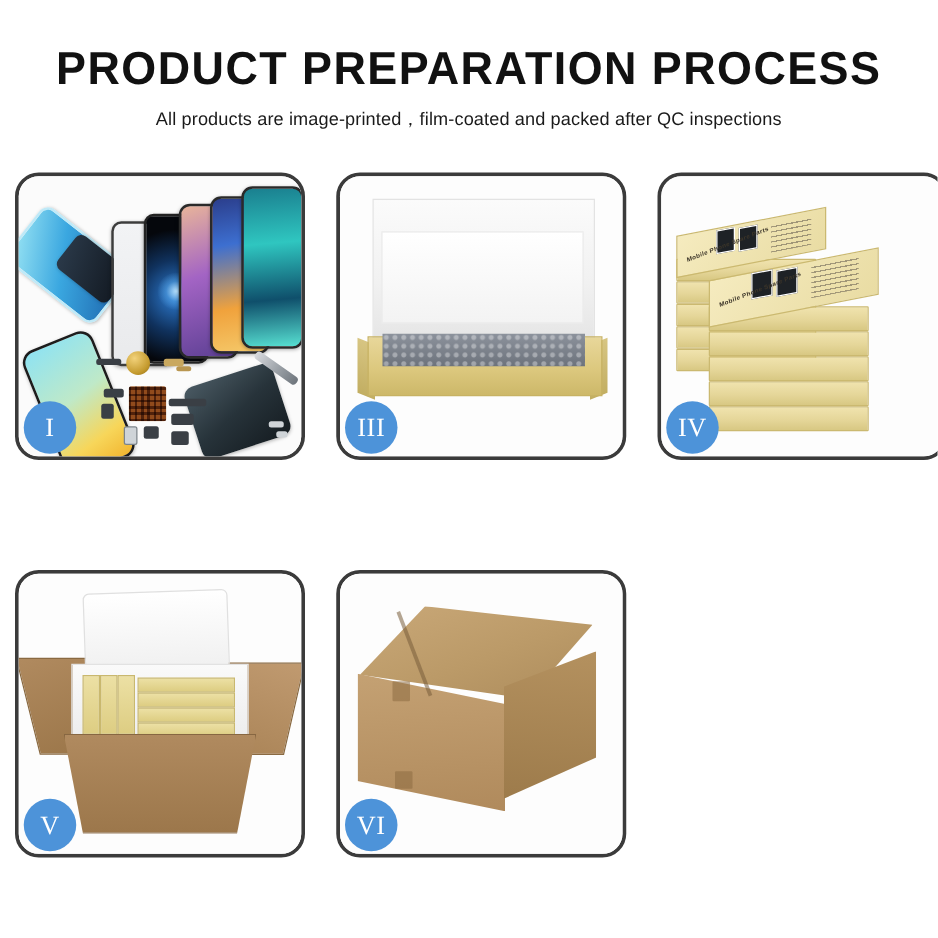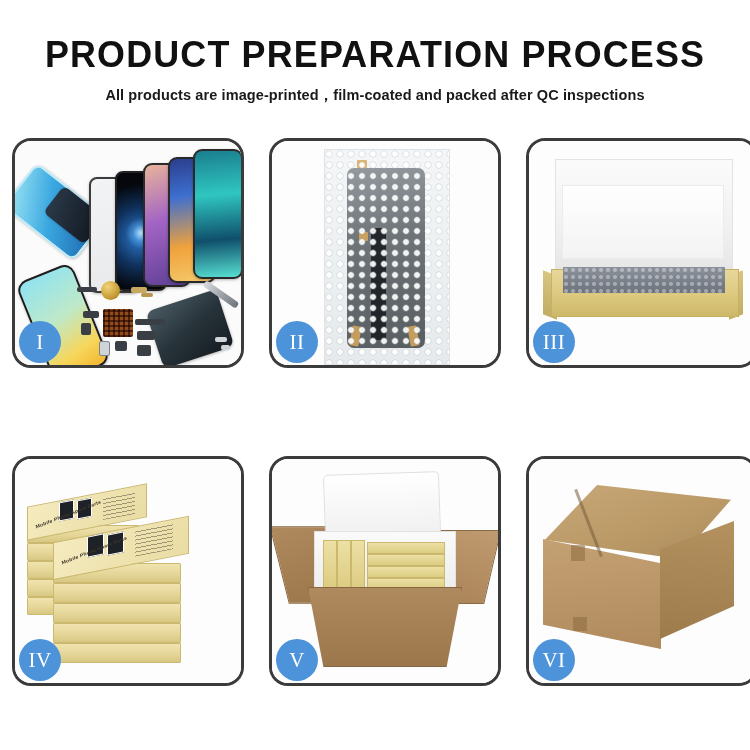--- a/index.html
+++ b/index.html
@@ -26,21 +26,21 @@
     font-weight: 700;
     letter-spacing: 1.2px;
     color: #111111;
     line-height: 1.05;
     margin: 0;
     transform: scaleX(0.97);
   }
   .page-subtitle {
     font-family: "Liberation Sans", sans-serif;
     font-size: 14.5px;
-    font-weight: 700;
+    font-weight: 400;
     color: #1a1a1a;
     margin: 11px 0 0 0;
     letter-spacing: 0.1px;
   }
 
   
   .grid {
     position: absolute;
     left: 12px;
     top: 138px;
@@ -405,34 +405,20 @@
         <div class="part" style="left:120px;top:178px;width:30px;height:6px;"></div>
         <div class="part" style="left:122px;top:190px;width:18px;height:9px;"></div>
         <div class="part" style="left:122px;top:204px;width:14px;height:11px;"></div>
         <div class="part" style="left:200px;top:196px;width:12px;height:5px;background:#cfd4d8;"></div>
         <div class="part" style="left:206px;top:204px;width:9px;height:5px;background:#cfd4d8;"></div>
       </div>
     </div>
     <div class="badge">I</div>
   </div>
 
-  <div class="panel">
-    <div class="panel-inner">
-      <div class="bubblebag">
-        <div class="screen-in-bag"></div>
-        <div class="flexstrip"></div>
-        <div class="tape" style="left:32px;top:10px;width:10px;height:8px;"></div>
-        <div class="tape" style="left:34px;top:82px;width:9px;height:9px;"></div>
-        <div class="tape" style="left:26px;top:176px;width:9px;height:20px;transform:rotate(10deg);"></div>
-        <div class="tape" style="left:84px;top:176px;width:9px;height:20px;transform:rotate(-10deg);"></div>
-        <div class="bubbles"></div>
-      </div>
-    </div>
-    <div class="badge">II</div>
-  </div>
 
   <div class="panel">
     <div class="panel-inner">
       <div class="box3-lid"></div>
       <div class="box3-foam"></div>
       <div class="box3-sideL"></div>
       <div class="box3-sideR"></div>
       <div class="box3-tray"></div>
       <div class="box3-inner"></div>
     </div>

